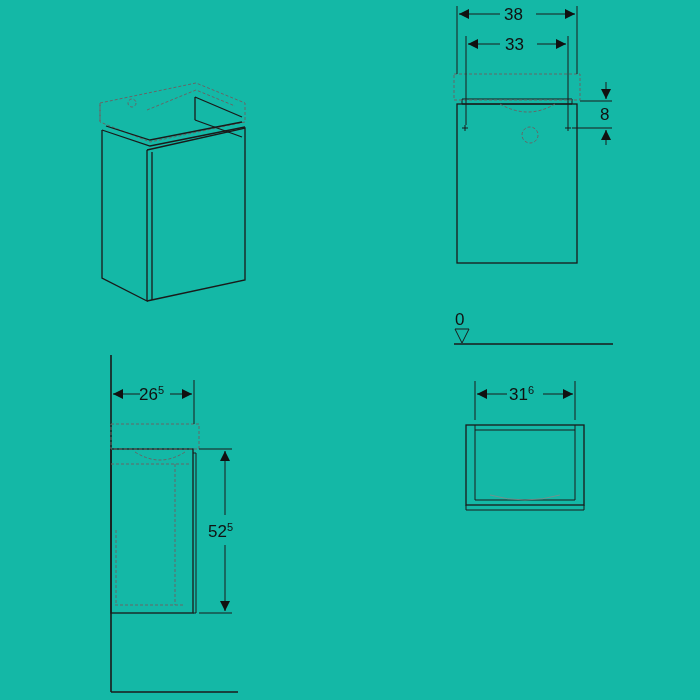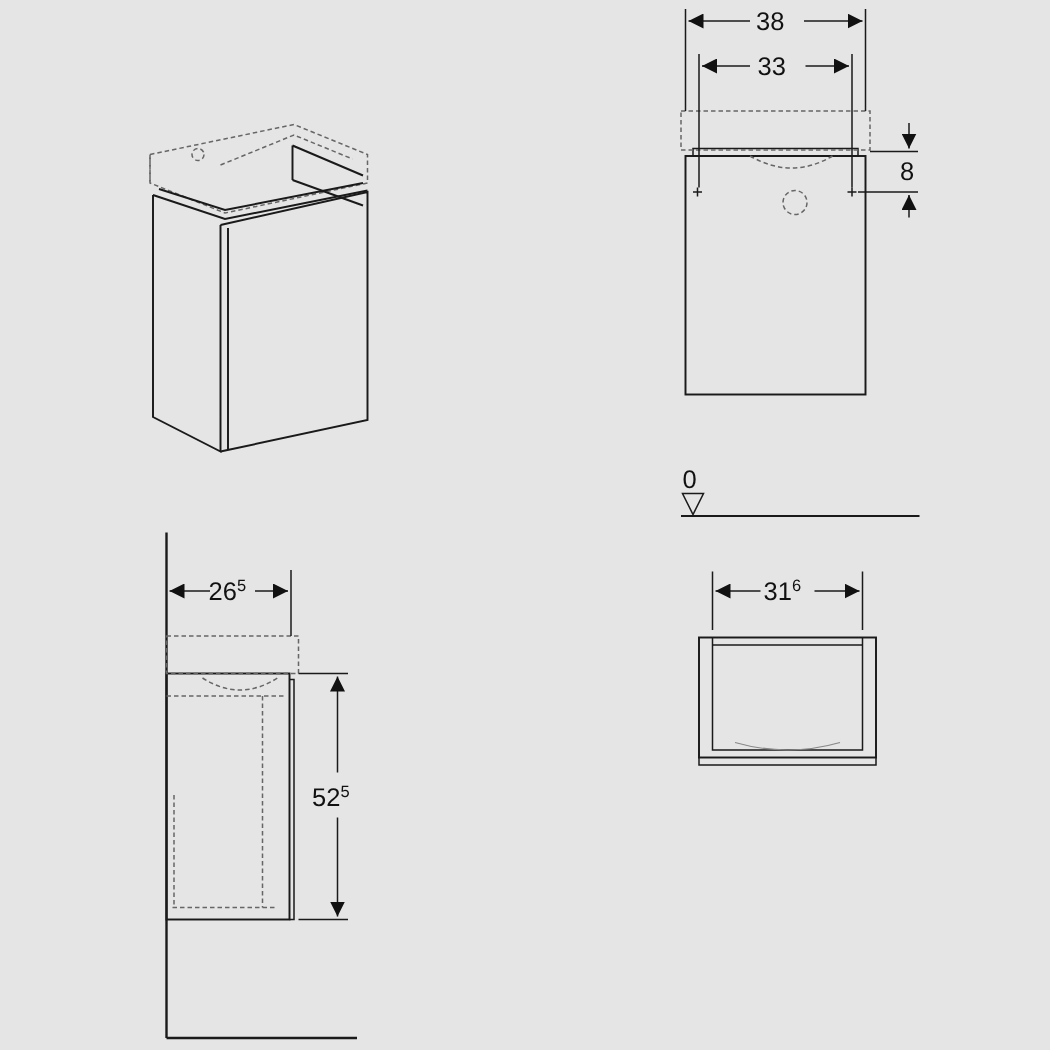--- a/index.html
+++ b/index.html
@@ -1,16 +1,16 @@
 <!DOCTYPE html>
 <html><head>
 <meta charset="utf-8">
 <style>
   html, body { margin: 0; padding: 0; background: #ffffff; }
-  #canvas { position: relative; width: 700px; height: 700px; background: #e5e5e5; overflow: hidden; }
+  #canvas { position: relative; width: 700px; height: 700px; background: #14b8a6; overflow: hidden; }
   svg { position: absolute; left: 0; top: 0; }
   .dim-text { font-family: "Liberation Sans", sans-serif; font-size: 17px; fill: #111; }
   .sup { font-size: 11px; }
 </style>
 </head>
 <body>
 
 <div id="canvas">
 <svg width="700" height="700" viewBox="0 0 700 700" xmlns="http://www.w3.org/2000/svg">
   <defs>

